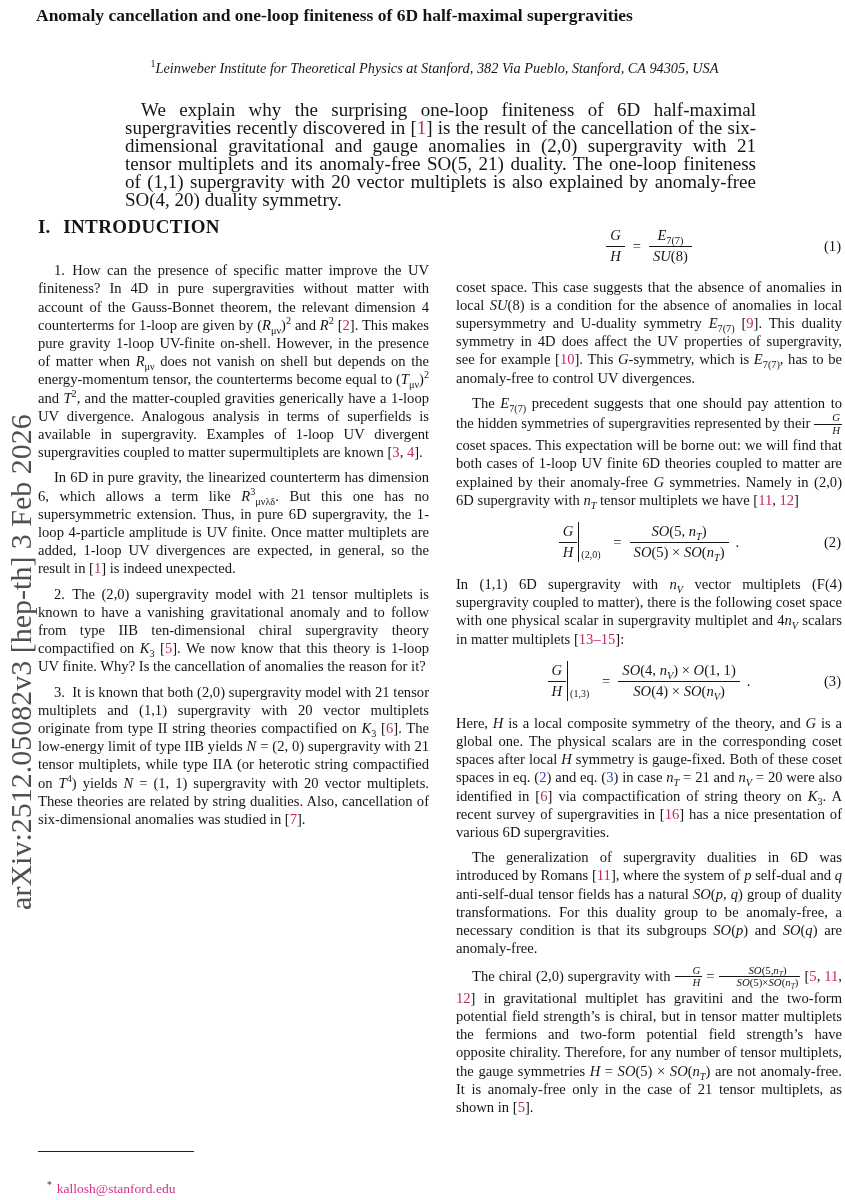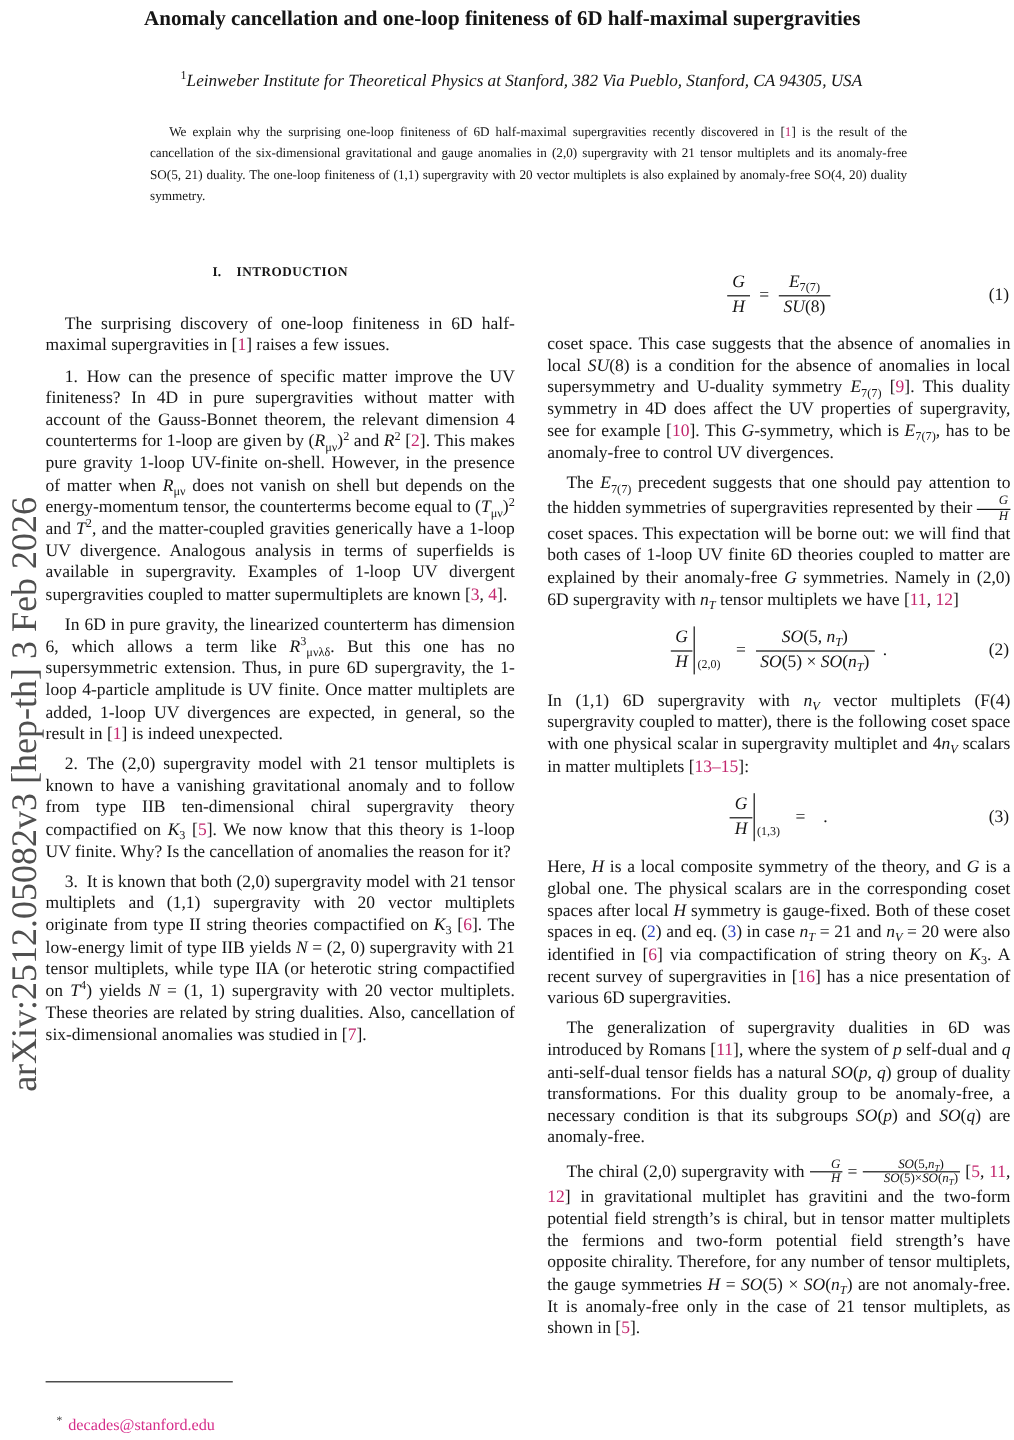--- a/index.html
+++ b/index.html
@@ -1,39 +1,39 @@
 <!DOCTYPE html>
 <html><head>
 <meta charset="utf-8">
 <style>
   html,body { margin:0; padding:0; background:#888; }
   .page {
     position:relative; width:845px; height:1200px; margin:0 auto;
     background:#ffffff; overflow:hidden; color:#151515;
     font-family:"Liberation Serif","DejaVu Serif",serif;
   }
-  .title { position:absolute; top:5px; left:16px; width:805px; text-align:center;
+  .title { position:absolute; top:5px; left:36px; width:805px; text-align:left;
            font-size:17.5px; font-weight:bold; }
   .authorline { position:absolute; top:36px; left:0; width:100%; text-align:center; font-size:15px; }
   .authorline sup { font-size:10px; }
   .star { color:var(--eqref); }
   .affil { position:absolute; top:58px; left:12px; width:100%; text-align:center;
            font-style:italic; font-size:14.3px; }
   .affil sup { font-size:10px; font-style:normal; }
   .abstract { position:absolute; top:101px; left:125px; width:631px;
-              text-align:justify; font-size:11px; line-height:18px; text-indent:16px; }
+              text-align:justify; font-size:19px; line-height:18px; text-indent:16px; }
   .watermark {
     position:absolute; left:4px; top:1008px; width:692px;
     transform:rotate(-90deg); transform-origin:0 0;
     text-align:center; font-size:30px; color:var(--wm); white-space:nowrap;
   }
   .col { position:absolute; top:214px; text-align:justify; font-size:14.6px; line-height:18.2px; }
   .col-left  { left:38px;  width:391px; }
   .col-right { left:456px; width:386px; }
-  .sechead { text-align:center; font-size:11px; font-weight:bold; margin:4px 0 25px 0; }
+  .sechead { font-size:19px; font-weight:bold; margin:4px 0 25px 0; }
   .sechead .sh-txt { margin-left:13px; letter-spacing:0.4px; }
   p.para { margin:0 0 7px 0; text-indent:16px; }
   p.noindent { text-indent:0; }
 
   
   .t-m { font-style:italic; }
   .t-i { }
   .t-c { color:var(--cite); }
   .t-e { color:var(--eqref); }
   .t-u { color:var(--link); }
@@ -77,21 +77,20 @@
     <sup>1</sup><span>Leinweber Institute for Theoretical Physics at Stanford, 382 Via Pueblo, Stanford, CA 94305, USA</span>
   </div>
 
   <div class="abstract">We explain why the surprising one-loop finiteness of 6D half-maximal supergravities recently discovered in [<span class="t-c">1</span>] is the result of the cancellation of the six-dimensional gravitational and gauge anomalies in (2,0) supergravity with 21 tensor multiplets and its anomaly-free SO(5, 21) duality. The one-loop finiteness of (1,1) supergravity with 20 vector multiplets is also explained by anomaly-free SO(4, 20) duality symmetry.</div>
 
   <div class="col col-left">
     <div class="sechead">
       <span class="sh-num">I.</span><span class="sh-txt">INTRODUCTION</span>
     </div>
     <div>
-        <p class="para">The surprising discovery of one-loop finiteness in 6D half-maximal supergravities in [<span class="t-c">1</span>] raises a few issues.</p>
         <p class="para">1. How can the presence of specific matter improve the UV finiteness? In 4D in pure supergravities without matter with account of the Gauss-Bonnet theorem, the relevant dimension 4 counterterms for 1-loop are given by (<span class="t-m">R</span><span class="t-s">μν</span>)<span class="t-p">2</span> and <span class="t-m">R</span><span class="t-p">2</span> [<span class="t-c">2</span>]. This makes pure gravity 1-loop UV-finite on-shell. However, in the presence of matter when <span class="t-m">R</span><span class="t-s">μν</span> does not vanish on shell but depends on the energy-momentum tensor, the counterterms become equal to (<span class="t-m">T</span><span class="t-s">μν</span>)<span class="t-p">2</span> and <span class="t-m">T</span><span class="t-p">2</span>, and the matter-coupled gravities generically have a 1-loop UV divergence. Analogous analysis in terms of superfields is available in supergravity. Examples of 1-loop UV divergent supergravities coupled to matter supermultiplets are known [<span class="t-c">3</span>, <span class="t-c">4</span>].</p>
         <p class="para">In 6D in pure gravity, the linearized counterterm has dimension 6, which allows a term like <span class="t-m">R</span><span class="t-p">3</span><span class="t-s">μνλδ</span>. But this one has no supersymmetric extension. Thus, in pure 6D supergravity, the 1-loop 4-particle amplitude is UV finite. Once matter multiplets are added, 1-loop UV divergences are expected, in general, so the result in [<span class="t-c">1</span>] is indeed unexpected.</p>
         <p class="para">2. The (2,0) supergravity model with 21 tensor multiplets is known to have a vanishing gravitational anomaly and to follow from type IIB ten-dimensional chiral supergravity theory compactified on <span class="t-m">K</span><span class="t-s">3</span> [<span class="t-c">5</span>]. We now know that this theory is 1-loop UV finite. Why? Is the cancellation of anomalies the reason for it?</p>
         <p class="para">3. It is known that both (2,0) supergravity model with 21 tensor multiplets and (1,1) supergravity with 20 vector multiplets originate from type II string theories compactified on <span class="t-m">K</span><span class="t-s">3</span> [<span class="t-c">6</span>]. The low-energy limit of type IIB yields <span class="t-m">N</span> = (2, 0) supergravity with 21 tensor multiplets, while type IIA (or heterotic string compactified on <span class="t-m">T</span><span class="t-p">4</span>) yields <span class="t-m">N</span> = (1, 1) supergravity with 20 vector multiplets. These theories are related by string dualities. Also, cancellation of six-dimensional anomalies was studied in [<span class="t-c">7</span>].</p>
       </div>
   </div>
 
   <div class="col col-right">
     <div>
         <div class="eq">
@@ -127,29 +126,33 @@
         <p class="para noindent">In (1,1) 6D supergravity with <span class="t-m">n</span><span class="t-s"><span class="t-m">V</span></span> vector multiplets (F(4) supergravity coupled to matter), there is the following coset space with one physical scalar in supergravity multiplet and 4<span class="t-m">n</span><span class="t-s"><span class="t-m">V</span></span> scalars in matter multiplets [<span class="t-c">13–15</span>]:</p>
         <div class="eq">
           <span class="t-f big">
             <span class="fr-t"><span class="t-m">G</span></span>
             <span class="fr-b"><span class="t-m">H</span></span>
           </span>
           <span class="ebar">
             <span class="ebar-sub">(1,3)</span>
           </span>
           <span class="eq-sign">=</span>
+          <span class="t-f big">
+            <span class="fr-t"><span class="t-m">SO</span>(4, <span class="t-m">n</span><span class="t-s"><span class="t-m">V</span></span>) × <span class="t-m">O</span>(1, 1)</span>
+            <span class="fr-b"><span class="t-m">SO</span>(4) × <span class="t-m">SO</span>(<span class="t-m">n</span><span class="t-s"><span class="t-m">V</span></span>)</span>
+          </span>
           <span class="eq-tail">.</span>
           <span class="eq-num">(3)</span>
         </div>
         <p class="para noindent">Here, <span class="t-m">H</span> is a local composite symmetry of the theory, and <span class="t-m">G</span> is a global one. The physical scalars are in the corresponding coset spaces after local <span class="t-m">H</span> symmetry is gauge-fixed. Both of these coset spaces in eq. (<span class="t-e">2</span>) and eq. (<span class="t-e">3</span>) in case <span class="t-m">n</span><span class="t-s"><span class="t-m">T</span></span> = 21 and <span class="t-m">n</span><span class="t-s"><span class="t-m">V</span></span> = 20 were also identified in [<span class="t-c">6</span>] via compactification of string theory on <span class="t-m">K</span><span class="t-s">3</span>. A recent survey of supergravities in [<span class="t-c">16</span>] has a nice presentation of various 6D supergravities.</p>
         <p class="para">The generalization of supergravity dualities in 6D was introduced by Romans [<span class="t-c">11</span>], where the system of <span class="t-m">p</span> self-dual and <span class="t-m">q</span> anti-self-dual tensor fields has a natural <span class="t-m">SO</span>(<span class="t-m">p</span>, <span class="t-m">q</span>) group of duality transformations. For this duality group to be anomaly-free, a necessary condition is that its subgroups <span class="t-m">SO</span>(<span class="t-m">p</span>) and <span class="t-m">SO</span>(<span class="t-m">q</span>) are anomaly-free.</p>
         <p class="para">The chiral (2,0) supergravity with <span class="t-f"><span class="fr-t"><span class="t-m">G</span></span><span class="fr-b"><span class="t-m">H</span></span></span> = <span class="t-f"><span class="fr-t"><span class="t-m">SO</span>(5,<span class="t-m">n</span><span class="t-s"><span class="t-m">T</span></span>)</span><span class="fr-b"><span class="t-m">SO</span>(5)×<span class="t-m">SO</span>(<span class="t-m">n</span><span class="t-s"><span class="t-m">T</span></span>)</span></span> [<span class="t-c">5</span>, <span class="t-c">11</span>, <span class="t-c">12</span>] in gravitational multiplet has gravitini and the two-form potential field strength’s is chiral, but in tensor matter multiplets the fermions and two-form potential field strength’s have opposite chirality. Therefore, for any number of tensor multiplets, the gauge symmetries <span class="t-m">H</span> = <span class="t-m">SO</span>(5) × <span class="t-m">SO</span>(<span class="t-m">n</span><span class="t-s"><span class="t-m">T</span></span>) are not anomaly-free. It is anomaly-free only in the case of 21 tensor multiplets, as shown in [<span class="t-c">5</span>].</p>
       </div>
   </div>
 
   <div class="footnote">
     <div class="fn-rule"></div>
     <div class="fn-text">
-      <span class="fn-marker">*</span><span><span class="t-u">decades@stanford.edu</span></span>
+      <span class="fn-marker">*</span><span><span class="t-u">kallosh@stanford.edu</span></span>
     </div>
   </div>
 
 </div>
 
 </body></html>

